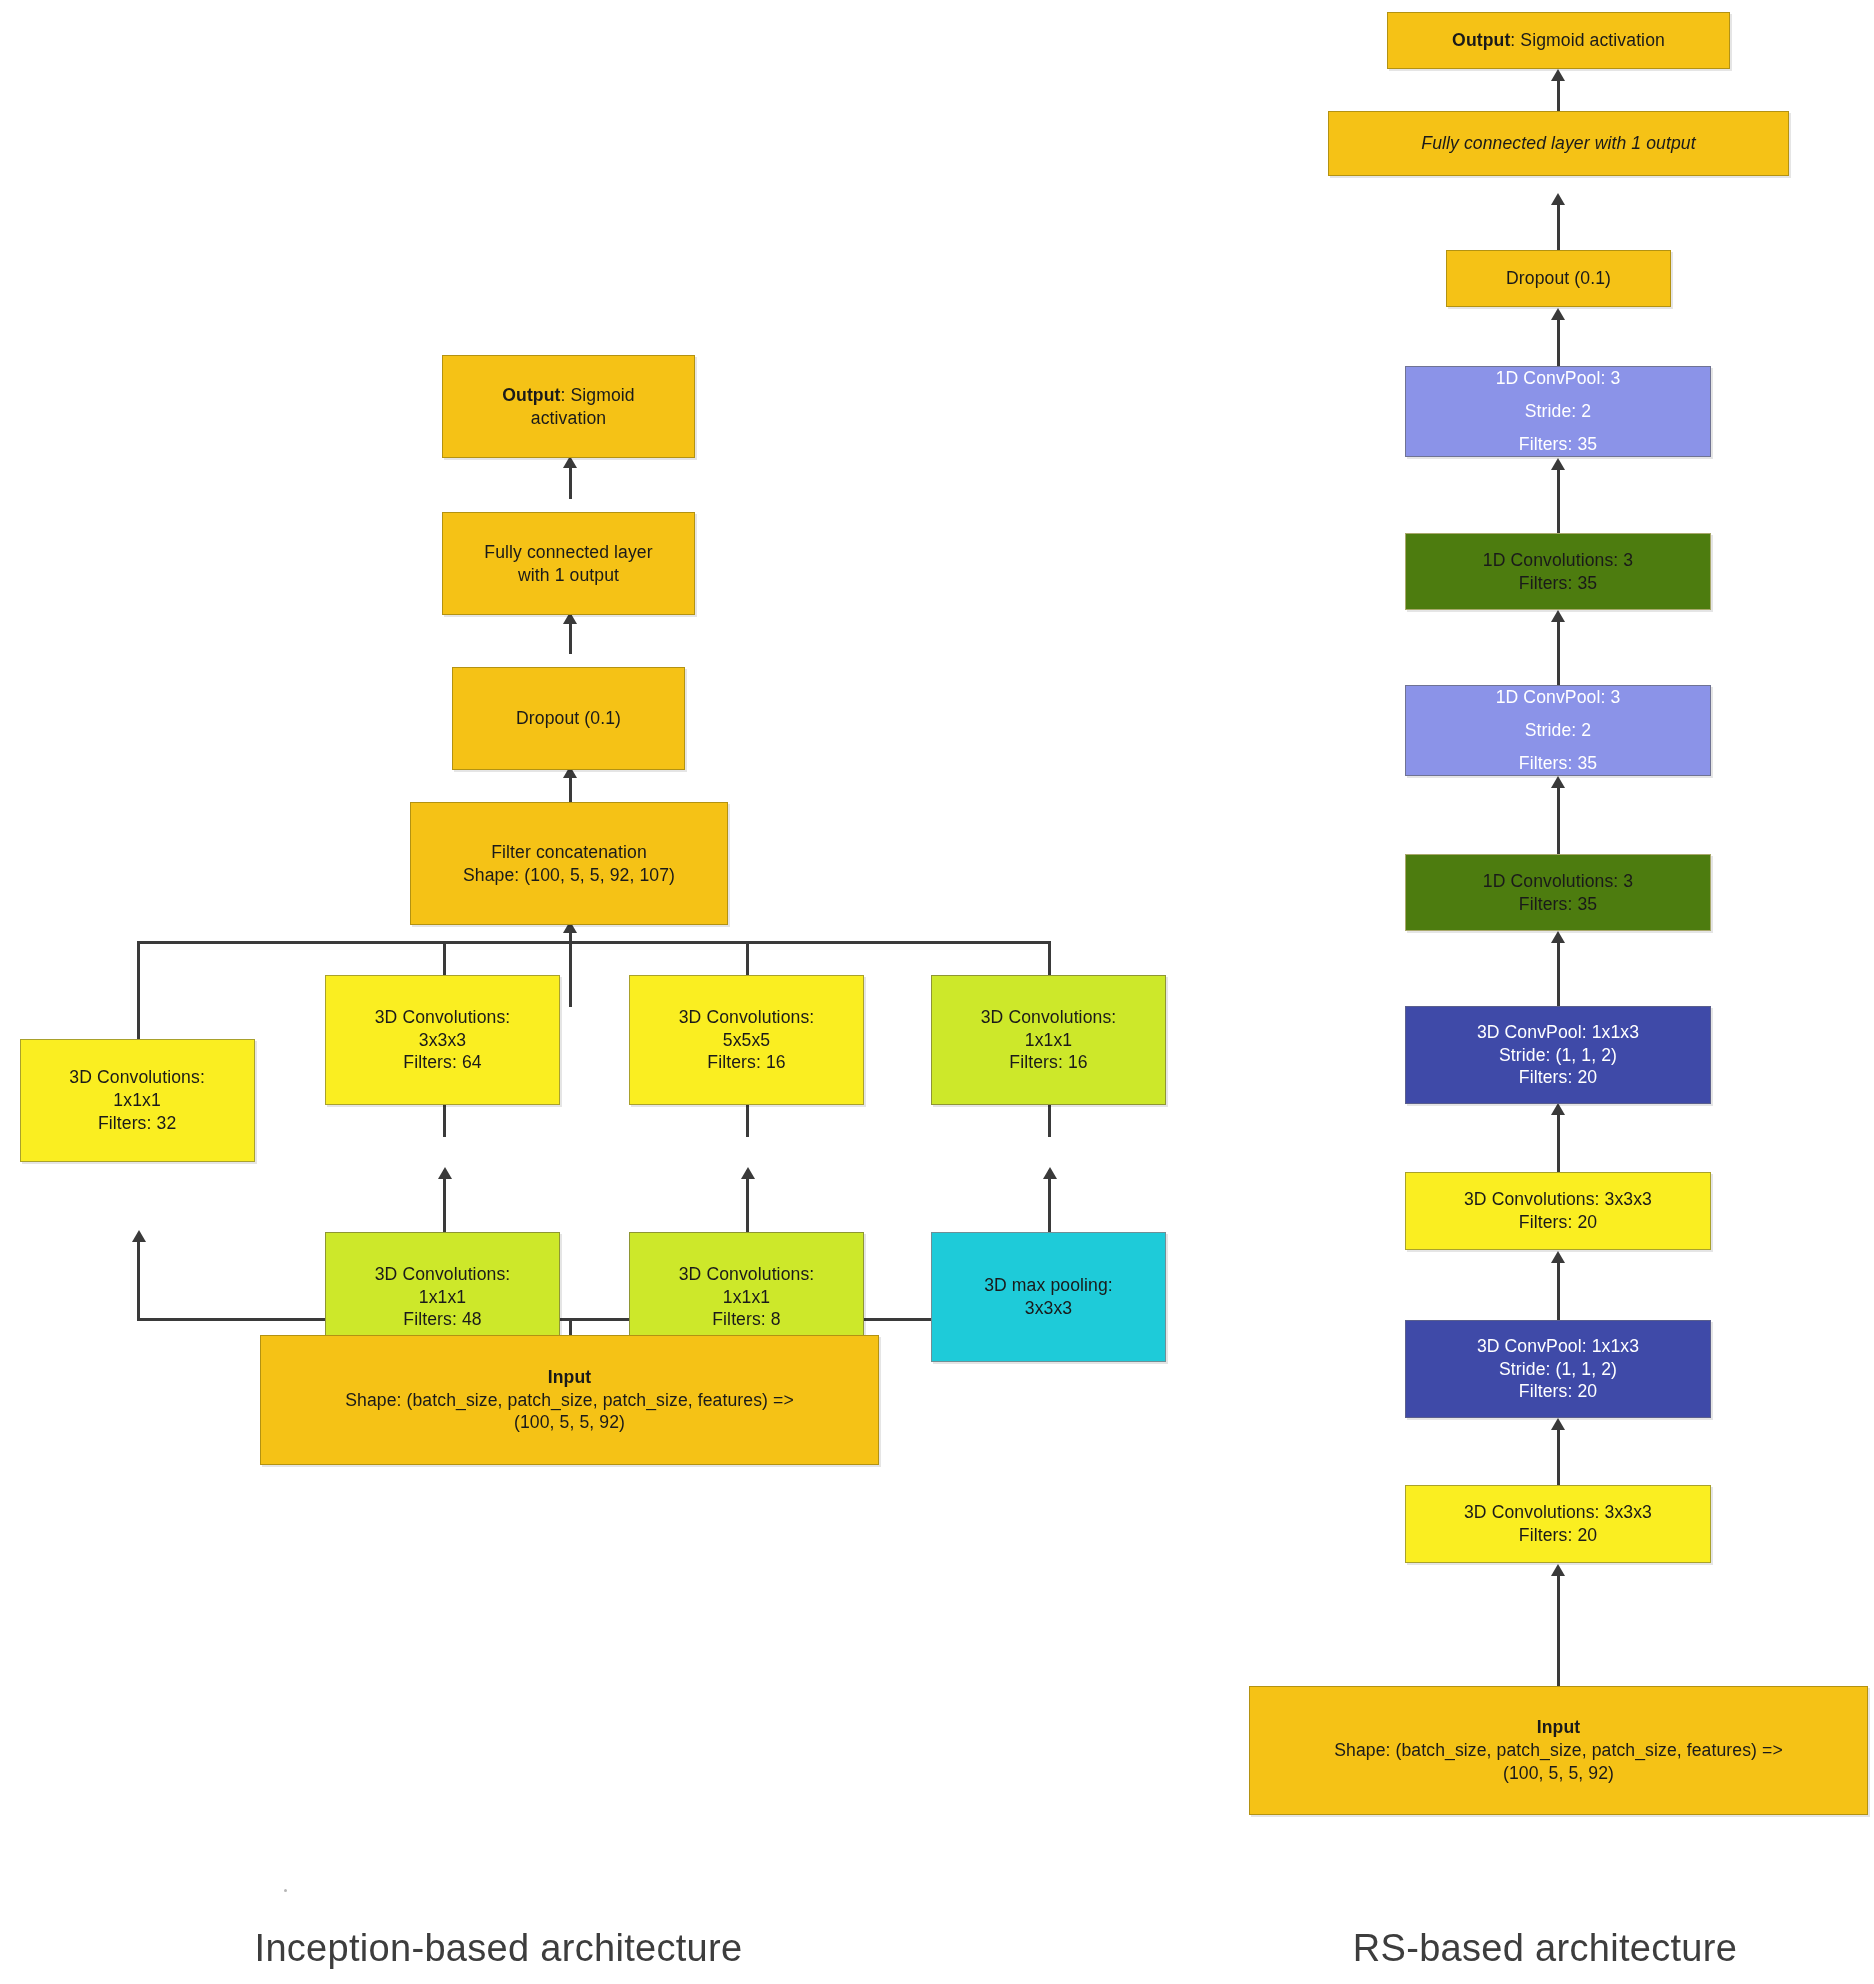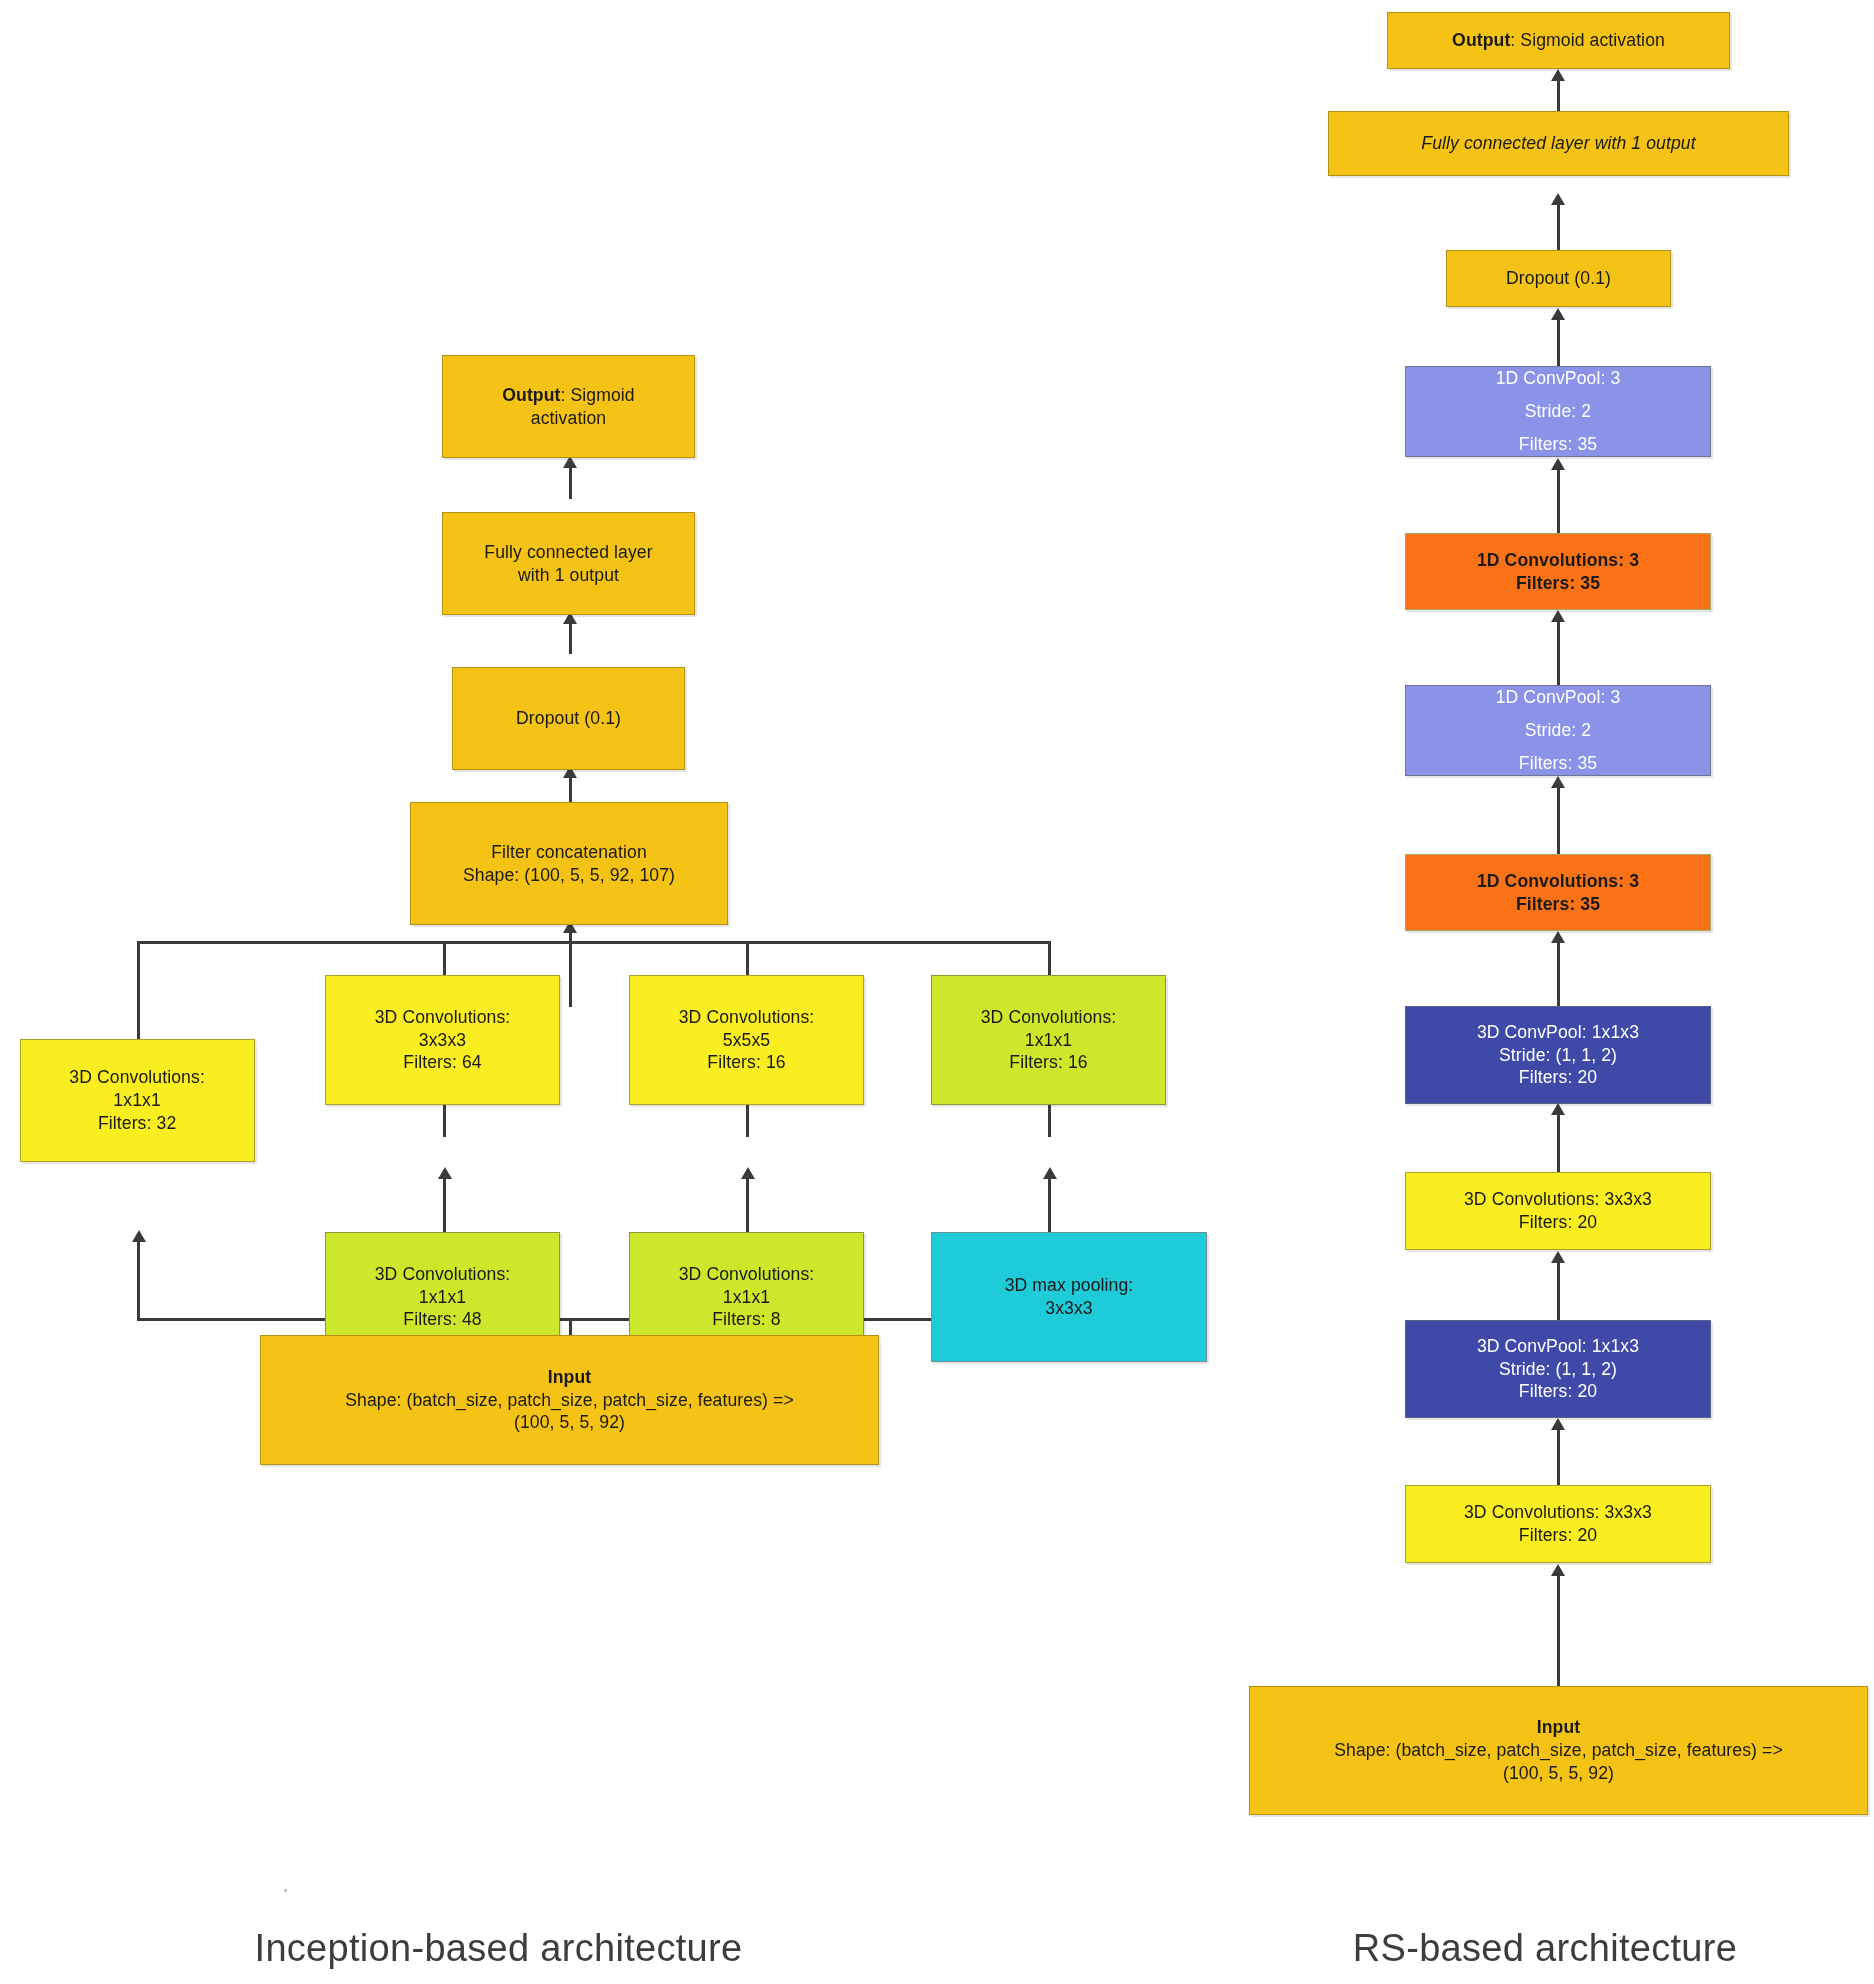--- a/index.html
+++ b/index.html
@@ -27,21 +27,21 @@
     white-space:nowrap;
     z-index:3;
   }
   .node .ln{display:block;}
 
   
   .c-orange {background:#f5c216;border-color:#b39212;}
   .c-yellow {background:#faee21;border-color:#a9a12c;}
   .c-green  {background:#cde82a;border-color:#8e9634;}
   .c-cyan   {background:#1ecbd9;border-color:#6f8f96;}
-  .c-paleyel{background:#f97316;border-color:#a9a96c;font-weight:bold;}
+  .c-paleyel{background:#4d7c0f;border-color:#a9a96c;}
   .c-periw  {background:#8b93e8;border-color:#6f7393;color:#ffffff;justify-content:space-between;}
   .c-navy   {background:#3f4aa8;border-color:#5a5f8d;color:#ffffff;}
 
   .bold{font-weight:bold;text-align:center;}
 
   
   .vline{position:absolute;width:3.3px;background:#3a3a3a;z-index:1;}
   .hline{position:absolute;height:3.3px;background:#3a3a3a;z-index:1;}
   .arrowhead{
     position:absolute;width:0;height:0;z-index:2;
@@ -154,21 +154,21 @@
     <span class="ln">1x1x1</span>
     <span class="ln">Filters: 8</span>
   </div>
 
   <div class="node c-green" style="left:931px;top:975px;width:235px;height:130px;">
     <span class="ln">3D Convolutions:</span>
     <span class="ln">1x1x1</span>
     <span class="ln">Filters: 16</span>
   </div>
 
-  <div class="node c-cyan" style="left:931px;top:1232px;width:276px;height:130px;">
+  <div class="node c-cyan" style="left:931px;top:1232px;width:235px;height:130px;">
     <span class="ln">3D max pooling:</span>
     <span class="ln">3x3x3</span>
   </div>
 
   <div class="node c-orange" style="left:260px;top:1335px;width:619px;height:130px;">
     <span class="ln bold">Input</span>
     <span class="ln">Shape: (batch_size, patch_size, patch_size, features) =&gt;</span>
     <span class="ln">(100, 5, 5, 92)</span>
   </div>
 

